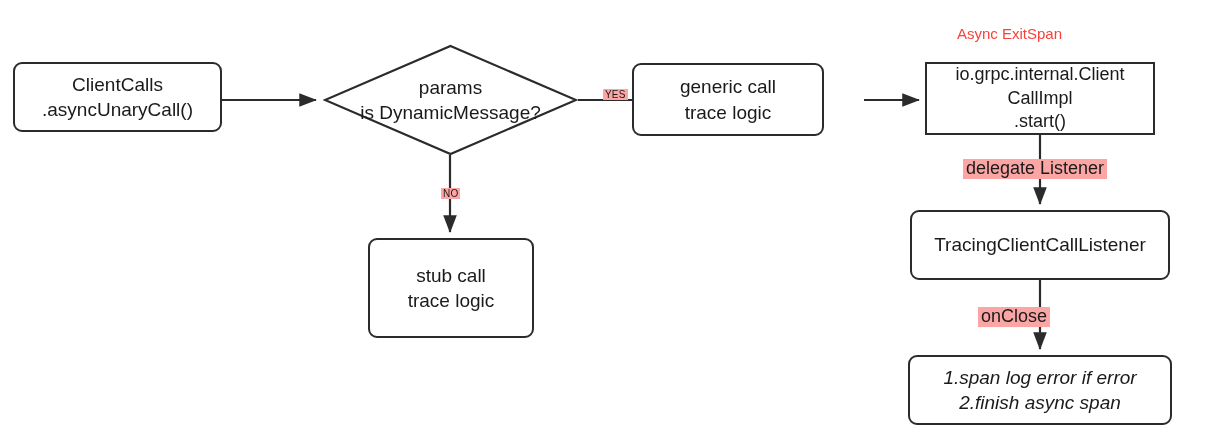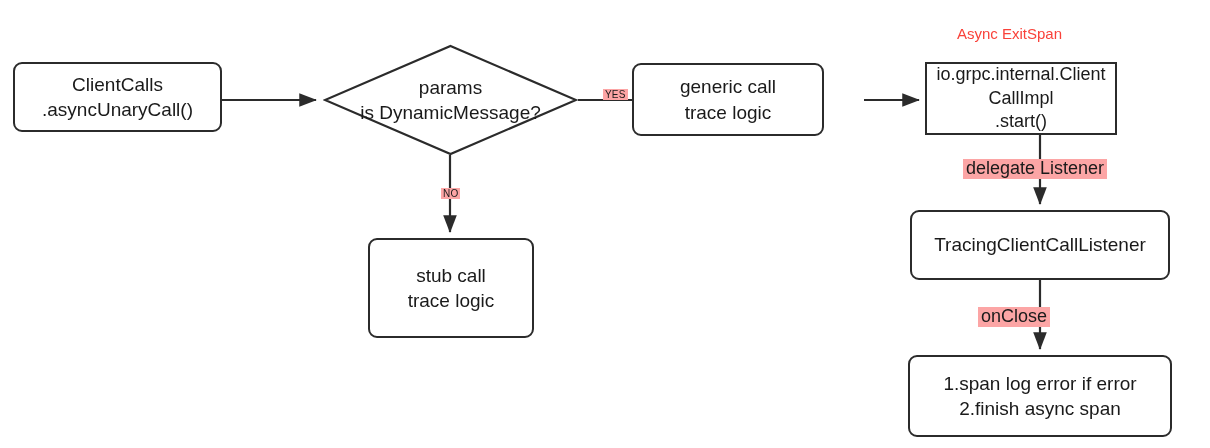--- a/index.html
+++ b/index.html
@@ -129,26 +129,26 @@
   <div class="edge-label tiny" style="left:441px; top:188px;">NO</div>
 
   <div class="node" style="left:368px; top:238px; width:166px; height:100px;">stub call
 trace logic</div>
 
   <div class="node" style="left:632px; top:63px; width:192px; height:73px;">generic call
 trace logic</div>
 
   <div class="annotation" style="left:957px; top:26px; color:#f9423a;">Async ExitSpan</div>
 
-  <div class="node sharp" style="left:925px; top:62px; width:192px; height:73px; font-size:18px;">io.grpc.internal.Client
+  <div class="node sharp" style="left:925px; top:62px; width:230px; height:73px; font-size:18px;">io.grpc.internal.Client
 CallImpl
 .start()</div>
 
   <div class="edge-label" style="left:963px; top:159px;">delegate Listener</div>
 
   <div class="node" style="left:910px; top:210px; width:260px; height:70px;">TracingClientCallListener</div>
 
   <div class="edge-label" style="left:978px; top:307px;">onClose</div>
 
-  <div class="node" style="left:908px; top:355px; width:264px; height:82px;">1.span log error if error
+  <div class="node" style="left:908px; top:355px; width:264px; height:70px;font-style:italic;">1.span log error if error
 2.finish async span</div>
 
 </div>
 
 </body></html>

